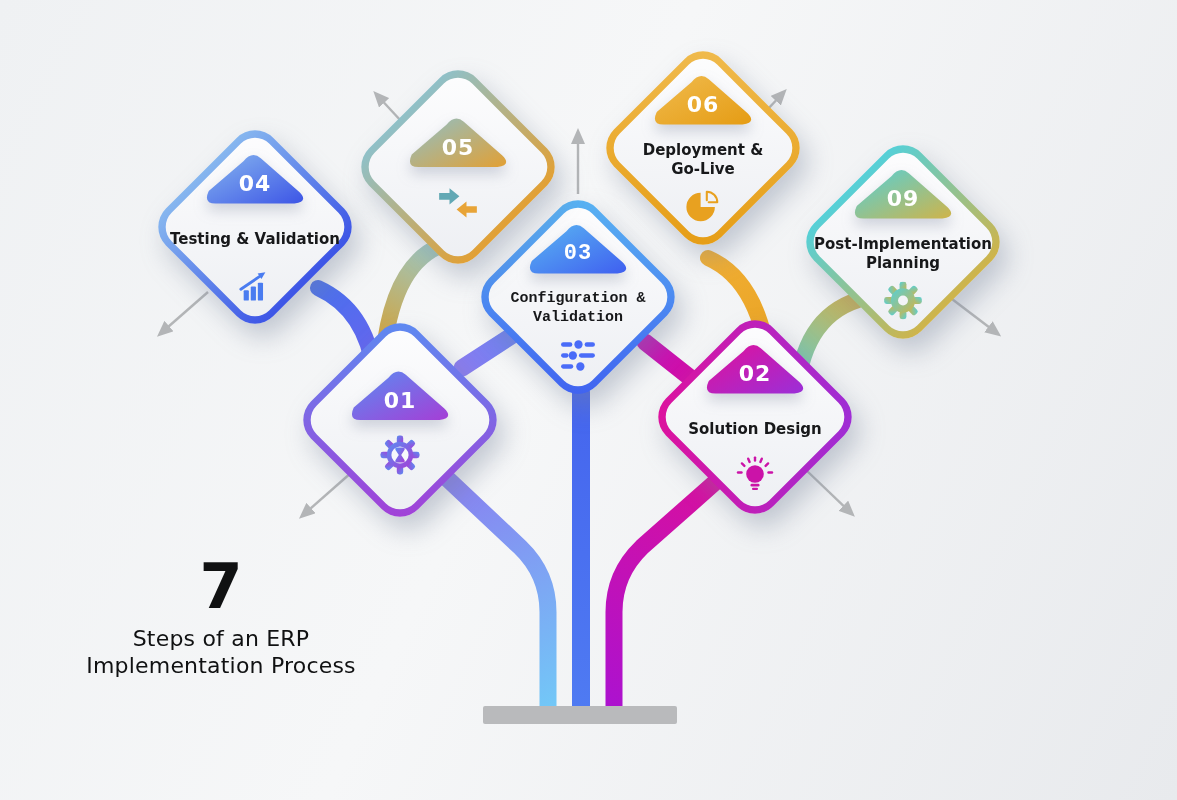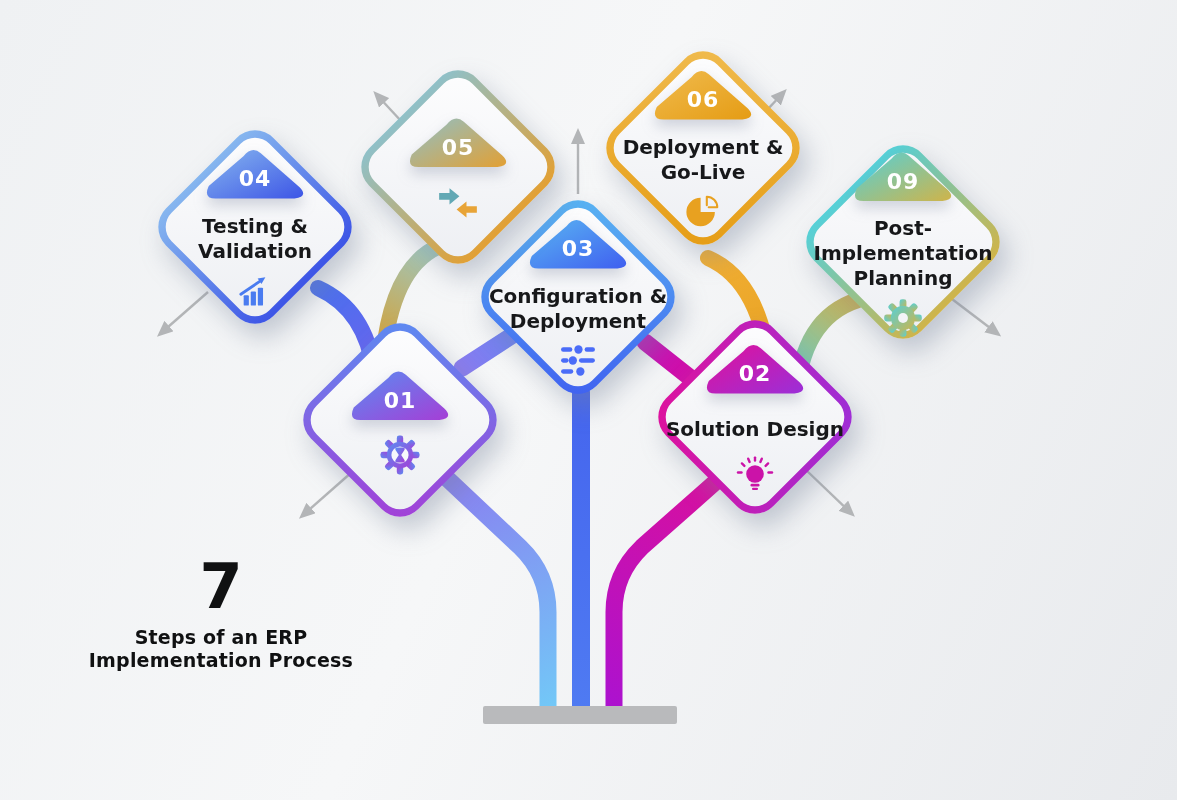--- a/index.html
+++ b/index.html
@@ -36,35 +36,35 @@
   }
   .badge{position:relative;width:106px;height:60px;margin-bottom:10px;}
   .badge svg{position:absolute;inset:0;width:100%;height:100%;
     filter:drop-shadow(0 7px 7px rgba(100,110,140,.28));}
   .badge .num{
     position:absolute;left:50%;top:58%;transform:translate(-50%,-50%);
     color:#fff;font-size:22px;font-weight:bold;letter-spacing:1px;
   }
   .card-title{
     min-height:40px;display:flex;flex-direction:column;justify-content:center;
-    text-align:center;font-size:20px;line-height:1.25;font-weight:bold;color:#17181a;
+    text-align:center;font-size:15px;line-height:1.25;font-weight:bold;color:#17181a;
     margin-bottom:7px;
   }
   .card-title span{display:block;}
   .card-title span:empty{display:none;}
   .icon{width:44px;height:40px;display:flex;align-items:center;justify-content:center;}
   .icon svg{display:block;}
   .icon .c1{fill:var(--icon,var(--g2));}
   .icon .c2{fill:var(--icon2,var(--g1));}
   .icon .st{stroke:var(--icon,var(--g2));fill:none;}
 
   
   .main-title{position:absolute;left:75px;top:556px;width:292px;text-align:center;z-index:2;color:#101112;}
   .big-number{font-size:62px;font-weight:bold;line-height:1;margin-bottom:8px;}
-  .main-title-text{font-size:19px;font-weight:bold;line-height:1.22;letter-spacing:.2px;}
+  .main-title-text{font-size:22px;font-weight:normal;line-height:1.22;letter-spacing:.2px;}
 </style>
 </head>
 <body>
 
 <div id="stage">
 
   <svg class="tree" width="1177" height="800" viewBox="0 0 1177 800">
     <defs>
       <marker id="ah" markerWidth="16" markerHeight="14" refX="12" refY="7" orient="auto" markerUnits="userSpaceOnUse">
         <path d="M0,0 L16,7 L0,14 Z" fill="#b3b5b7"></path>
@@ -198,38 +198,38 @@
             <line x1="33.5" y1="16" x2="37" y2="16"></line>
           </g>
           <circle class="c1" cx="20" cy="17.5" r="8.8"></circle>
           <rect class="c1" x="15.5" y="27.2" width="9" height="2.8" rx="1.3"></rect>
           <rect class="c1" x="17" y="31.2" width="6" height="2.4" rx="1.1"></rect>
         </svg>
       </div>
     </div>
   </div>
 
-  <div class="card" style="left: 502px; top: 221px; --ga: 135deg; --g1: #5ab6f2; --g2: #3f5ff0; --icon: #4a6cf8;">
+  <div class="card" style="left: 502px; top: 221px; font-family: Liberation Mono, monospace; --ga: 135deg; --g1: #5ab6f2; --g2: #3f5ff0; --icon: #4a6cf8;">
     <div class="diamond"></div>
     <div class="content">
       <div class="badge">
         <svg viewBox="0 0 110 62">
             <defs>
               <linearGradient id="bg2" x1="0" y1="0" x2="1" y2="1">
           <stop offset="0" stop-color="#5ab6f2"></stop>
                 <stop offset="1" stop-color="#3f5ff0"></stop>
         </linearGradient>
             </defs>
         <path d="M43,13 Q52,2 61,10 L101,45 Q111,55 96,57 L14,57 Q1,57 7,44 Z" fill="url(#bg2)"></path>
           </svg>
         <span class="num">03</span>
       </div>
       <div class="card-title">
         <span>Configuration &amp;</span>
-          <span>Deployment</span>
+          <span>Validation</span>
       </div>
       <div class="icon">
         <svg width="38" height="32" viewBox="0 0 40 34">
           <g class="c1">
             <rect x="2" y="3" width="12" height="4.6" rx="2.3"></rect>
               <circle cx="20.5" cy="5.3" r="4.4"></circle>
               <rect x="27" y="3" width="11" height="4.6" rx="2.3"></rect>
             <rect x="2" y="14.7" width="8" height="4.6" rx="2.3"></rect>
               <circle cx="14.5" cy="17" r="4.4"></circle>
               <rect x="21" y="14.7" width="17" height="4.6" rx="2.3"></rect>

